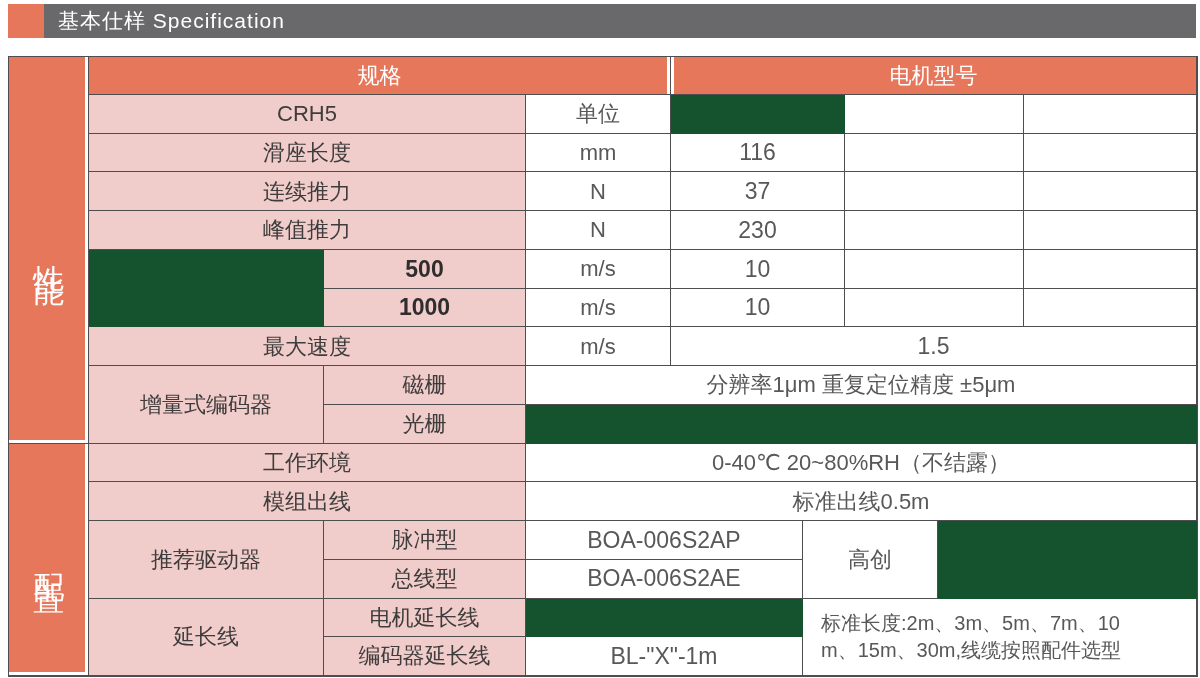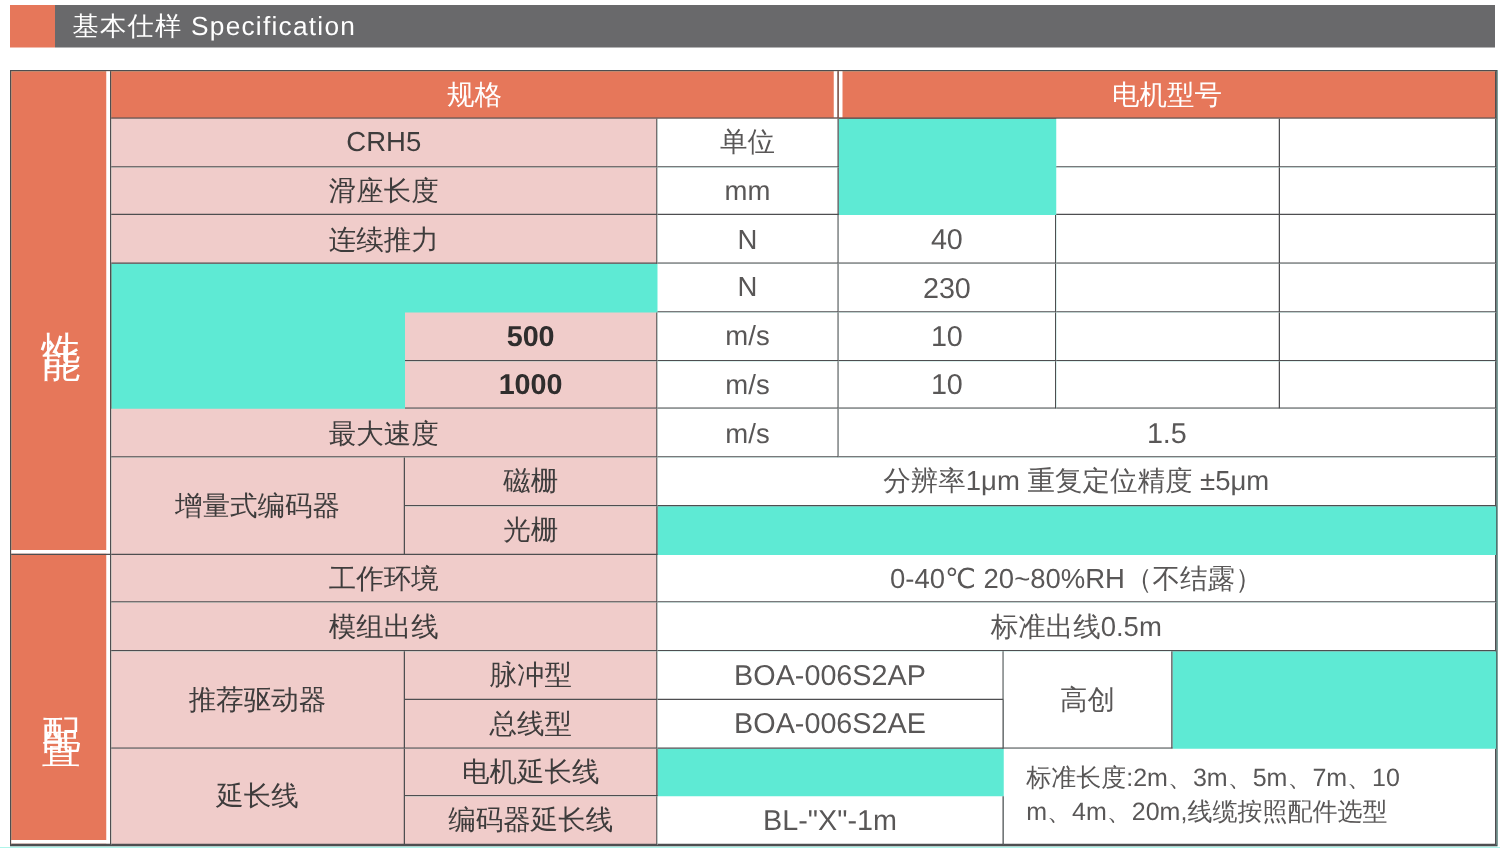--- a/index.html
+++ b/index.html
@@ -16,21 +16,21 @@
     display:flex;align-items:center;padding-left:14px;
     font-size:21px;letter-spacing:1px;font-weight:500;
   }
   
   .spec{
     position:absolute;left:8px;top:56px;width:1188px;height:619px;
     display:grid;
     grid-template-columns:80px 235px 202px 145px 132px 42px 93px 86px 173px;
     grid-template-rows:38px repeat(15,1fr);
     border:1px solid #4E4E50;
-    background:#5eead4;
+    background:#14532d;
   }
   .cell{
     display:flex;align-items:center;justify-content:center;text-align:center;
     border-right:1px solid #4E4E50;border-bottom:1px solid #4E4E50;
     font-size:22px;color:#3E3C3C;line-height:1.15;overflow:hidden;
   }
   .orange{background:#E6775A;color:#ffffff;}
   .pink{background:#F0CCCA;color:#3E3C3C;}
   .white{background:#ffffff;color:#595757;}
   .sidebar-cell{
@@ -63,29 +63,31 @@
   <div class="cell orange hd-spec" style="grid-column:2/5;grid-row:1">规格</div>
   <div class="cell orange hd-motor" style="grid-column:5/10;grid-row:1">电机型号</div>
 
   <div class="cell pink" style="grid-column:2/4;grid-row:2">CRH5</div>
   <div class="cell white" style="grid-column:4;grid-row:2">单位</div>
   <div class="cell white" style="grid-column:7/9;grid-row:2"></div>
   <div class="cell white" style="grid-column:9;grid-row:2"></div>
 
   <div class="cell pink" style="grid-column:2/4;grid-row:3">滑座长度</div>
   <div class="cell white" style="grid-column:4;grid-row:3">mm</div>
+  <div class="cell white num" style="grid-column:5/7;grid-row:3">116</div>
   <div class="cell white" style="grid-column:7/9;grid-row:3"></div>
   <div class="cell white" style="grid-column:9;grid-row:3"></div>
 
   <div class="cell pink" style="grid-column:2/4;grid-row:4">连续推力</div>
   <div class="cell white" style="grid-column:4;grid-row:4">N</div>
-  <div class="cell white num" style="grid-column:5/7;grid-row:4">40</div>
+  <div class="cell white num" style="grid-column:5/7;grid-row:4">37</div>
   <div class="cell white" style="grid-column:7/9;grid-row:4"></div>
   <div class="cell white" style="grid-column:9;grid-row:4"></div>
 
+  <div class="cell pink" style="grid-column:2/4;grid-row:5">峰值推力</div>
   <div class="cell white" style="grid-column:4;grid-row:5">N</div>
   <div class="cell white num" style="grid-column:5/7;grid-row:5">230</div>
   <div class="cell white" style="grid-column:7/9;grid-row:5"></div>
   <div class="cell white" style="grid-column:9;grid-row:5"></div>
 
   <div class="cell pink num subnum" style="grid-column:3;grid-row:6">500</div>
   <div class="cell white" style="grid-column:4;grid-row:6">m/s</div>
   <div class="cell white num" style="grid-column:5/7;grid-row:6">10</div>
   <div class="cell white" style="grid-column:7/9;grid-row:6"></div>
   <div class="cell white" style="grid-column:9;grid-row:6"></div>
@@ -115,19 +117,19 @@
   <div class="cell white num" style="grid-column:4/6;grid-row:13">BOA-006S2AP</div>
   <div class="cell white" style="grid-column:6/8;grid-row:13/15">高创</div>
   <div class="cell pink" style="grid-column:3;grid-row:14">总线型</div>
   <div class="cell white num" style="grid-column:4/6;grid-row:14">BOA-006S2AE</div>
 
   <div class="cell pink" style="grid-column:2;grid-row:15/17">延长线</div>
   <div class="cell pink" style="grid-column:3;grid-row:15">电机延长线</div>
   <div class="cell white note" style="grid-column:6/10;grid-row:15/17">
     <div>
       <div>标准长度:2m、3m、5m、7m、10</div>
-      <div>m、4m、20m,线缆按照配件选型</div>
+      <div>m、15m、30m,线缆按照配件选型</div>
     </div>
   </div>
   <div class="cell pink" style="grid-column:3;grid-row:16">编码器延长线</div>
   <div class="cell white num" style="grid-column:4/6;grid-row:16">BL-"X"-1m</div>
 
 </div>
 
 </body></html>

